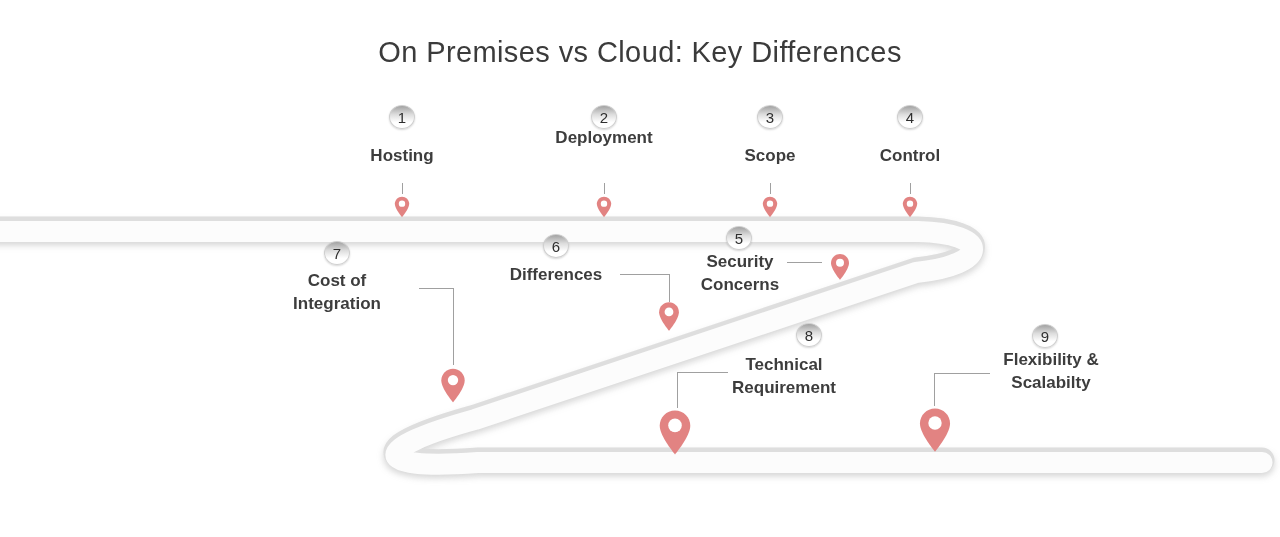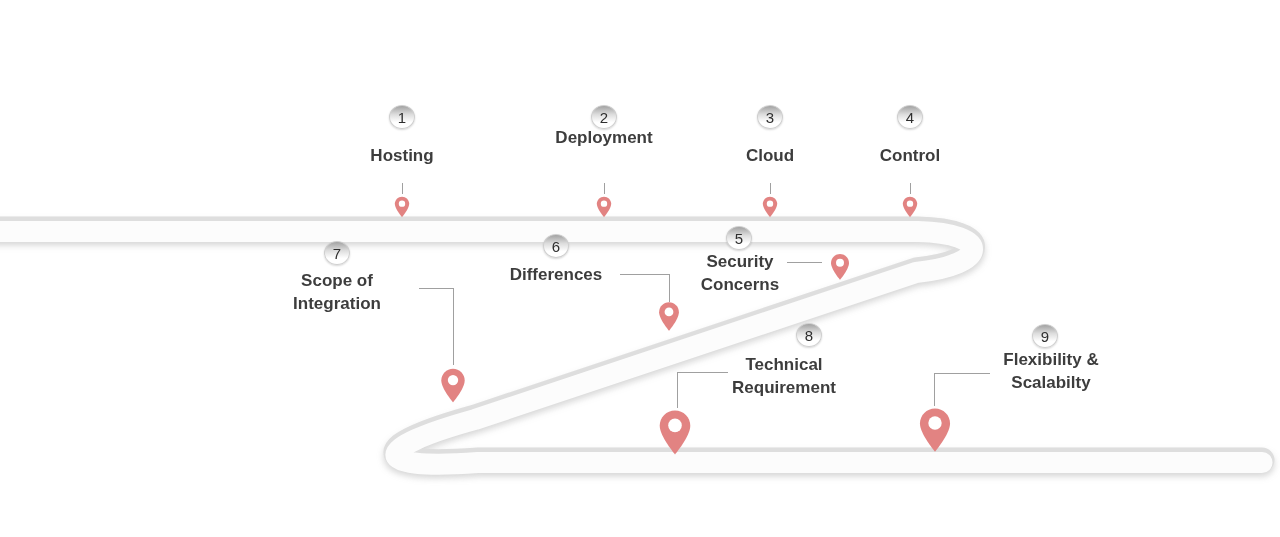--- a/index.html
+++ b/index.html
@@ -52,20 +52,21 @@
   
   .b8{left:796px;top:323px;} .l8{left:784px;top:353px;width:132px;} .c8{left:677px;top:372px;width:50px;height:35px;} .p8{left:658px;top:409px;width:34px;height:47px;}
   
   .b9{left:1032px;top:324px;} .l9{left:1051px;top:348px;width:150px;} .c9{left:934px;top:373px;width:55px;height:32px;} .p9{left:918px;top:407px;width:34px;height:46px;}
 </style>
 </head>
 <body>
 
 <div class="stage">
 
+  <div class="title">On Premises vs Cloud: Key Differences</div>
 
   <svg class="road" viewBox="0 0 1280 537" aria-hidden="true">
     <path class="road-under" d="M -30 229 L 918 229 C 992 231 990 262 916 270 L 475 417 C 370 446 368 468 478 460 L 1262 460"></path>
     <path class="road-top" transform="translate(0,2.5)" d="M -30 229 L 918 229 C 992 231 990 262 916 270 L 475 417 C 370 446 368 468 478 460 L 1262 460"></path>
   </svg>
 
   <div>
     <div class="badge b1">
         <span>1</span>
       </div>
@@ -86,21 +87,21 @@
     <svg class="pin p2" viewBox="0 0 24 33">
         <path class="pin-body" d="M12 1 C6 1 1.2 5.8 1.2 11.8 C1.2 19.3 12 32 12 32 C12 32 22.8 19.3 22.8 11.8 C22.8 5.8 18 1 12 1 Z"></path>
         <circle class="pin-hole" cx="12" cy="11.5" r="4.8"></circle>
       </svg>
   </div>
 
   <div>
     <div class="badge b3">
         <span>3</span>
       </div>
-    <div class="label l3">Cloud</div>
+    <div class="label l3">Scope</div>
     <div class="conn v c3"></div>
     <svg class="pin p3" viewBox="0 0 24 33">
         <path class="pin-body" d="M12 1 C6 1 1.2 5.8 1.2 11.8 C1.2 19.3 12 32 12 32 C12 32 22.8 19.3 22.8 11.8 C22.8 5.8 18 1 12 1 Z"></path>
         <circle class="pin-hole" cx="12" cy="11.5" r="4.8"></circle>
       </svg>
   </div>
 
   <div>
     <div class="badge b4">
         <span>4</span>
@@ -134,21 +135,21 @@
     <svg class="pin p6" viewBox="0 0 24 33">
         <path class="pin-body" d="M12 1 C6 1 1.2 5.8 1.2 11.8 C1.2 19.3 12 32 12 32 C12 32 22.8 19.3 22.8 11.8 C22.8 5.8 18 1 12 1 Z"></path>
         <circle class="pin-hole" cx="12" cy="11.5" r="4.8"></circle>
       </svg>
   </div>
 
   <div>
     <div class="badge b7">
         <span>7</span>
       </div>
-    <div class="label l7">Scope of Integration</div>
+    <div class="label l7">Cost of Integration</div>
     <div class="conn elbow-r c7"></div>
     <svg class="pin p7" viewBox="0 0 24 33">
         <path class="pin-body" d="M12 1 C6 1 1.2 5.8 1.2 11.8 C1.2 19.3 12 32 12 32 C12 32 22.8 19.3 22.8 11.8 C22.8 5.8 18 1 12 1 Z"></path>
         <circle class="pin-hole" cx="12" cy="11.5" r="4.8"></circle>
       </svg>
   </div>
 
   <div>
     <div class="badge b8">
         <span>8</span>

